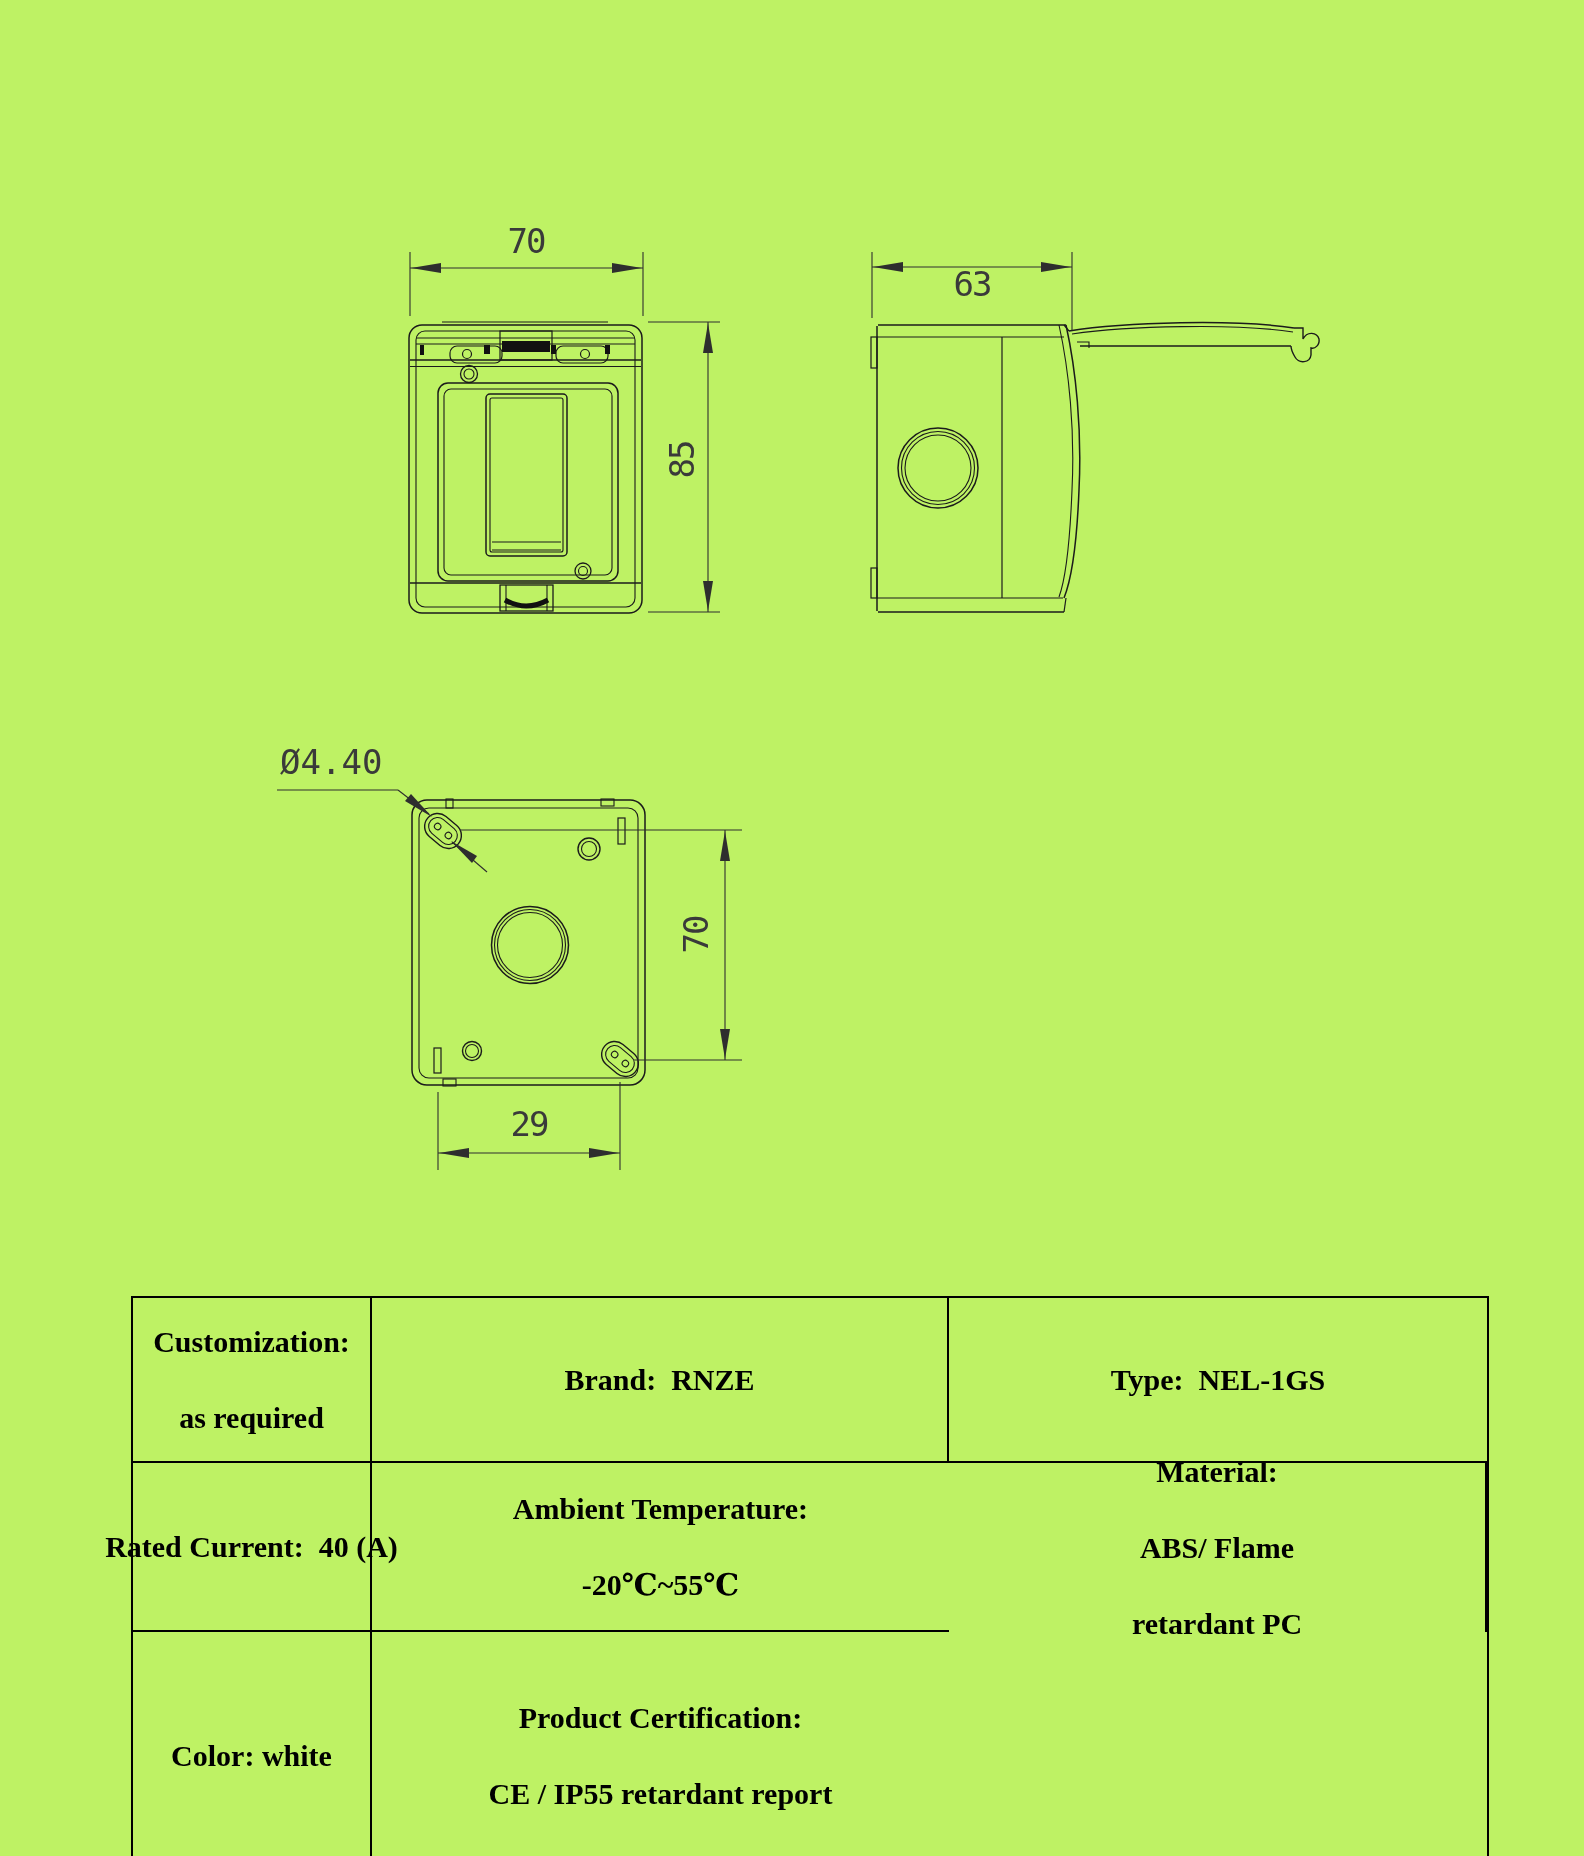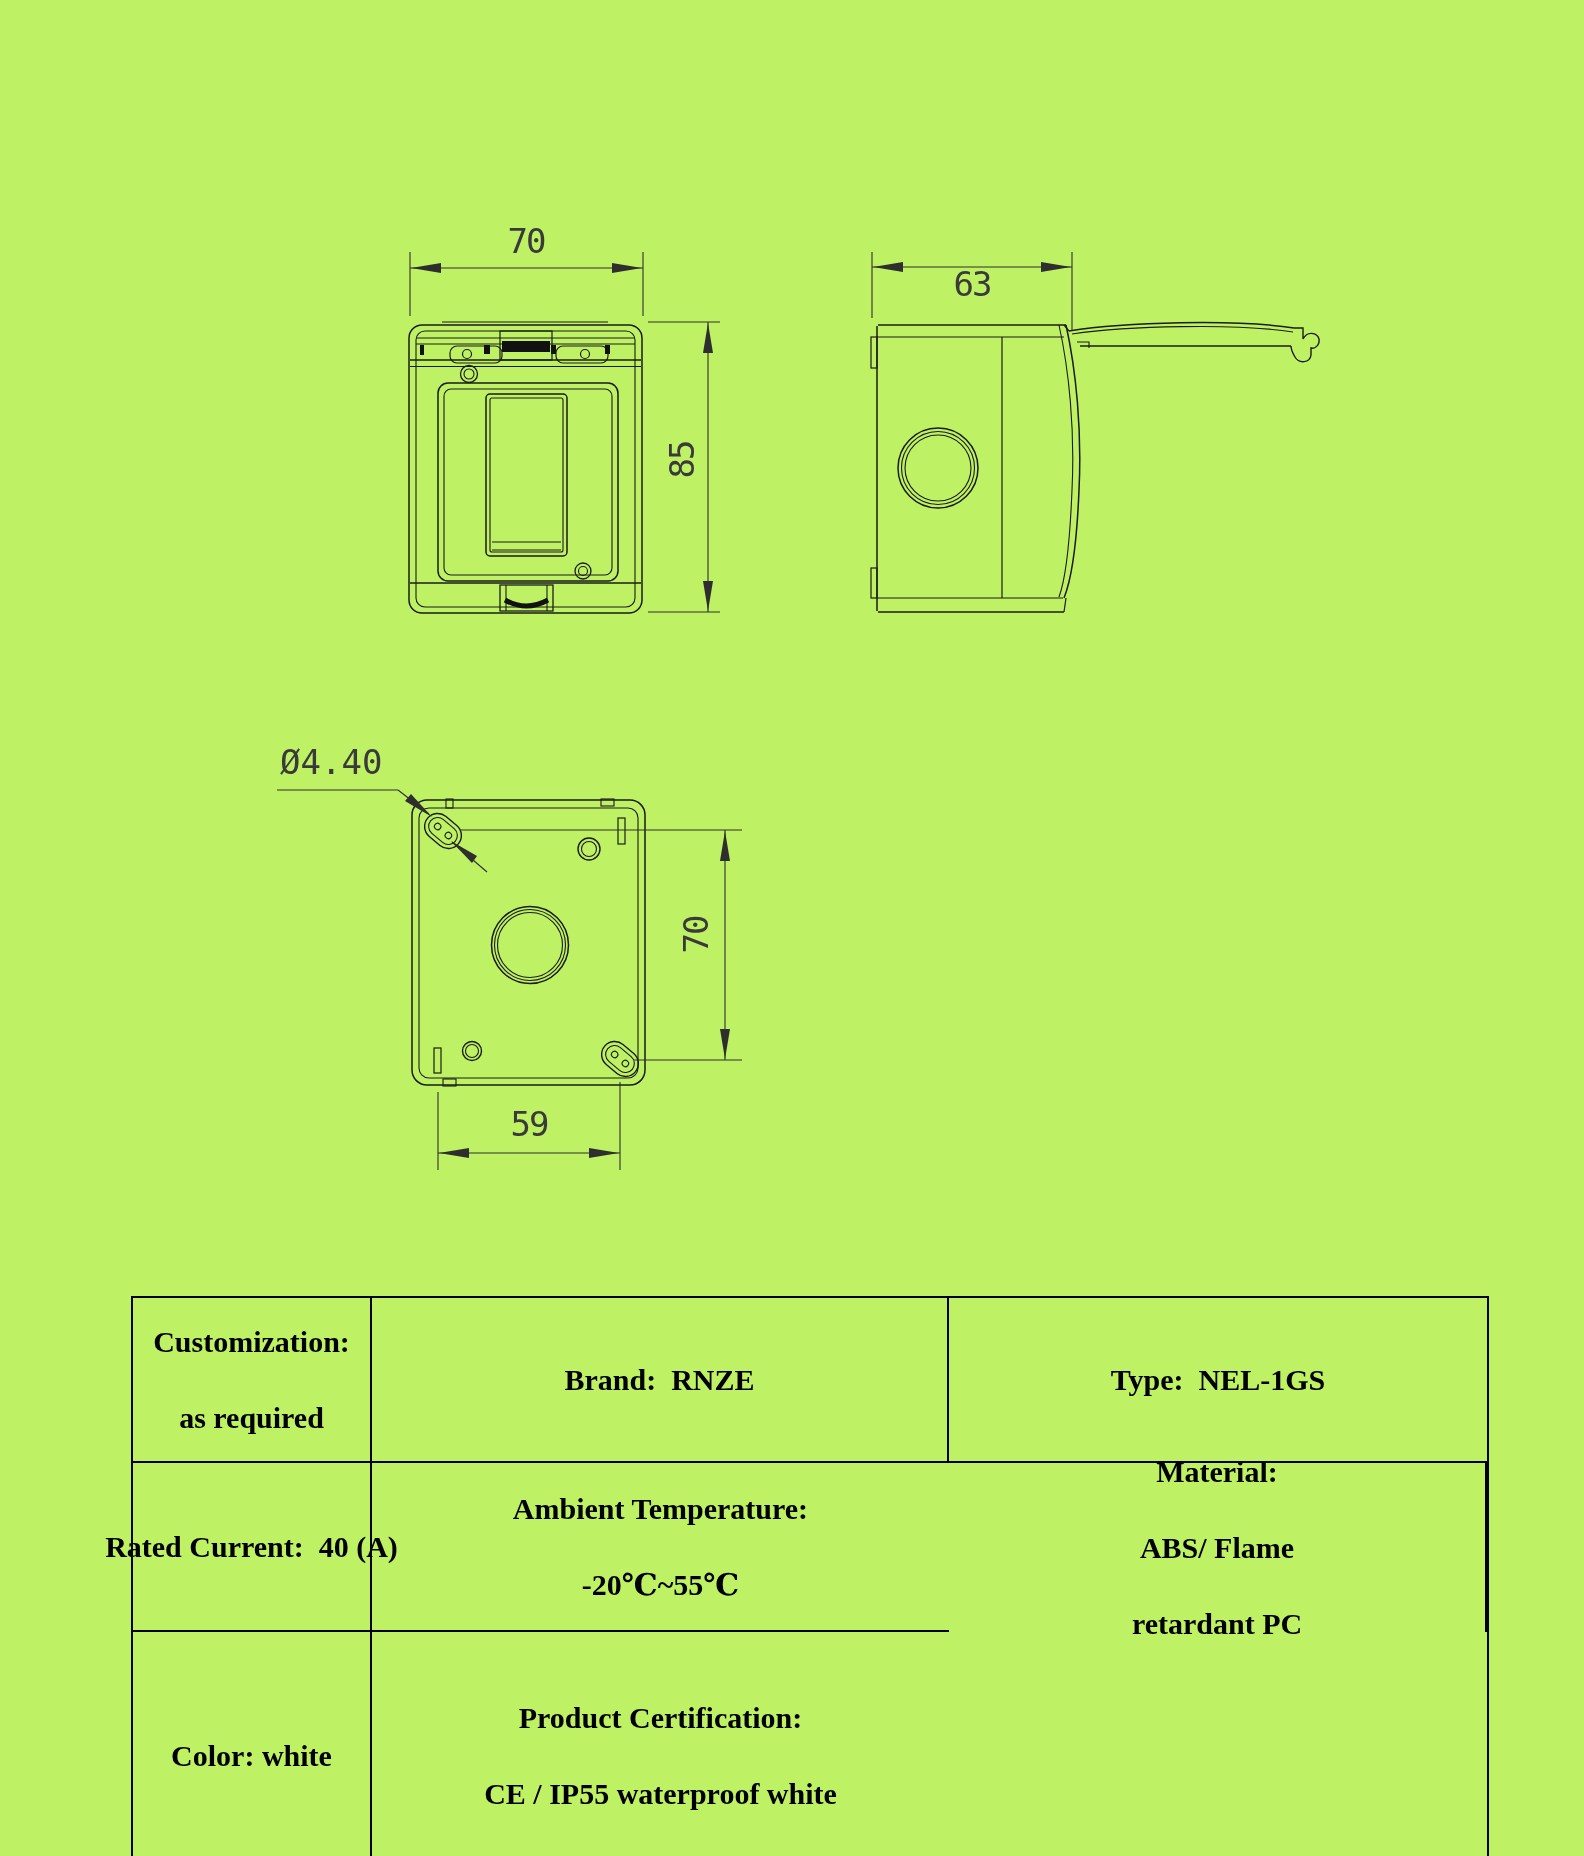--- a/index.html
+++ b/index.html
@@ -178,21 +178,21 @@
       <polygon points="432,817 405,801 411,794"></polygon>
       <polygon points="451,841 472,863 477,856"></polygon>
     </g>
   </svg>
 
   <div class="dim center" style="left:499px;top:223px;width:54px;">70</div>
   <div class="dim center rot" style="left:655px;top:442px;width:54px;height:36px;">85</div>
   <div class="dim center" style="left:945px;top:222px;width:54px;margin-top:44px;">63</div>
   <div class="dim" style="left:280px;top:744px;letter-spacing:0px;">Ø4.40</div>
   <div class="dim center rot" style="left:669px;top:917px;width:54px;height:36px;">70</div>
-  <div class="dim center" style="left:502px;top:1106px;width:54px;">59</div>
+  <div class="dim center" style="left:502px;top:1106px;width:54px;">29</div>
 
   <div class="spec-table">
     <div class="cell">
       <div class="line">Customization:</div>
       <div class="line">as required</div>
     </div>
     <div class="cell">
       <div class="line">Brand:  RNZE</div>
     </div>
     <div class="cell last-col">
@@ -210,17 +210,17 @@
     <div class="cell last-row">
       <div class="line">Material:</div>
       <div class="line">ABS/ Flame</div>
       <div class="line">retardant PC</div>
     </div>
     <div class="cell last-row">
       <div class="line">Color: white</div>
     </div>
     <div class="cell last-col last-row">
       <div class="line">Product Certification:</div>
-      <div class="line">CE / IP55 waterproof white</div>
+      <div class="line">CE / IP55 retardant report</div>
     </div>
   </div>
 
 </div>
 
 </body></html>

